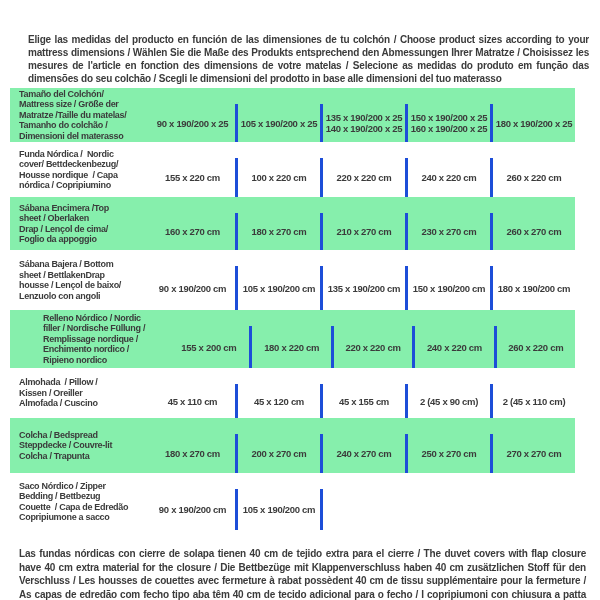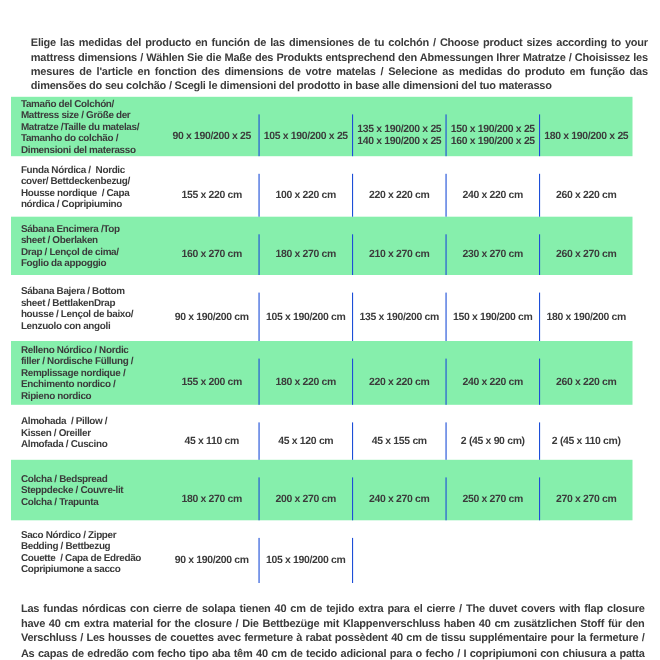--- a/index.html
+++ b/index.html
@@ -12,37 +12,37 @@
     font-size:10px;font-weight:bold;line-height:13px;
     text-align:justify;letter-spacing:-0.2px;color:#3b3b3b;
   }
   .size-table{position:absolute;top:88px;left:10px;width:565px;}
   .row{display:flex;align-items:stretch;}
   .row.alt{background:#86efac;}
   .row:nth-child(1){height:54px;}
   .row:nth-child(2){height:55px;}
   .row:nth-child(3){height:53px;}
   .row:nth-child(4){height:60px;}
-  .row:nth-child(5){height:58px;}
+  .row:nth-child(5){height:58px;padding-left:24px;}
   .row:nth-child(6){height:50px;}
   .row:nth-child(7){height:55px;}
   .row:nth-child(8){height:57px;}
   .label{
     width:140px;box-sizing:border-box;padding-left:9px;
     display:flex;align-items:center;
     font-size:9px;font-weight:bold;line-height:10.5px;
     letter-spacing:-0.3px;white-space:pre;
   }
   .val{
     width:85px;box-sizing:border-box;
     display:flex;align-items:center;justify-content:center;
     text-align:center;font-size:9.5px;font-weight:bold;line-height:11px;
     letter-spacing:-0.3px;white-space:pre;margin-top:16px;
   }
-  .val + .val{border-left:1px solid #1d4ed8;}
+  .val + .val{border-left:3px solid #1d4ed8;}
   .val.nb{border-left:none;}
   .footnote{
     position:absolute;top:537px;left:19px;right:14px;
     font-size:10px;font-weight:bold;line-height:13.5px;
     text-align:justify;letter-spacing:-0.2px;color:#3b3b3b;
   }
 </style>
 </head>
 <body>
 

